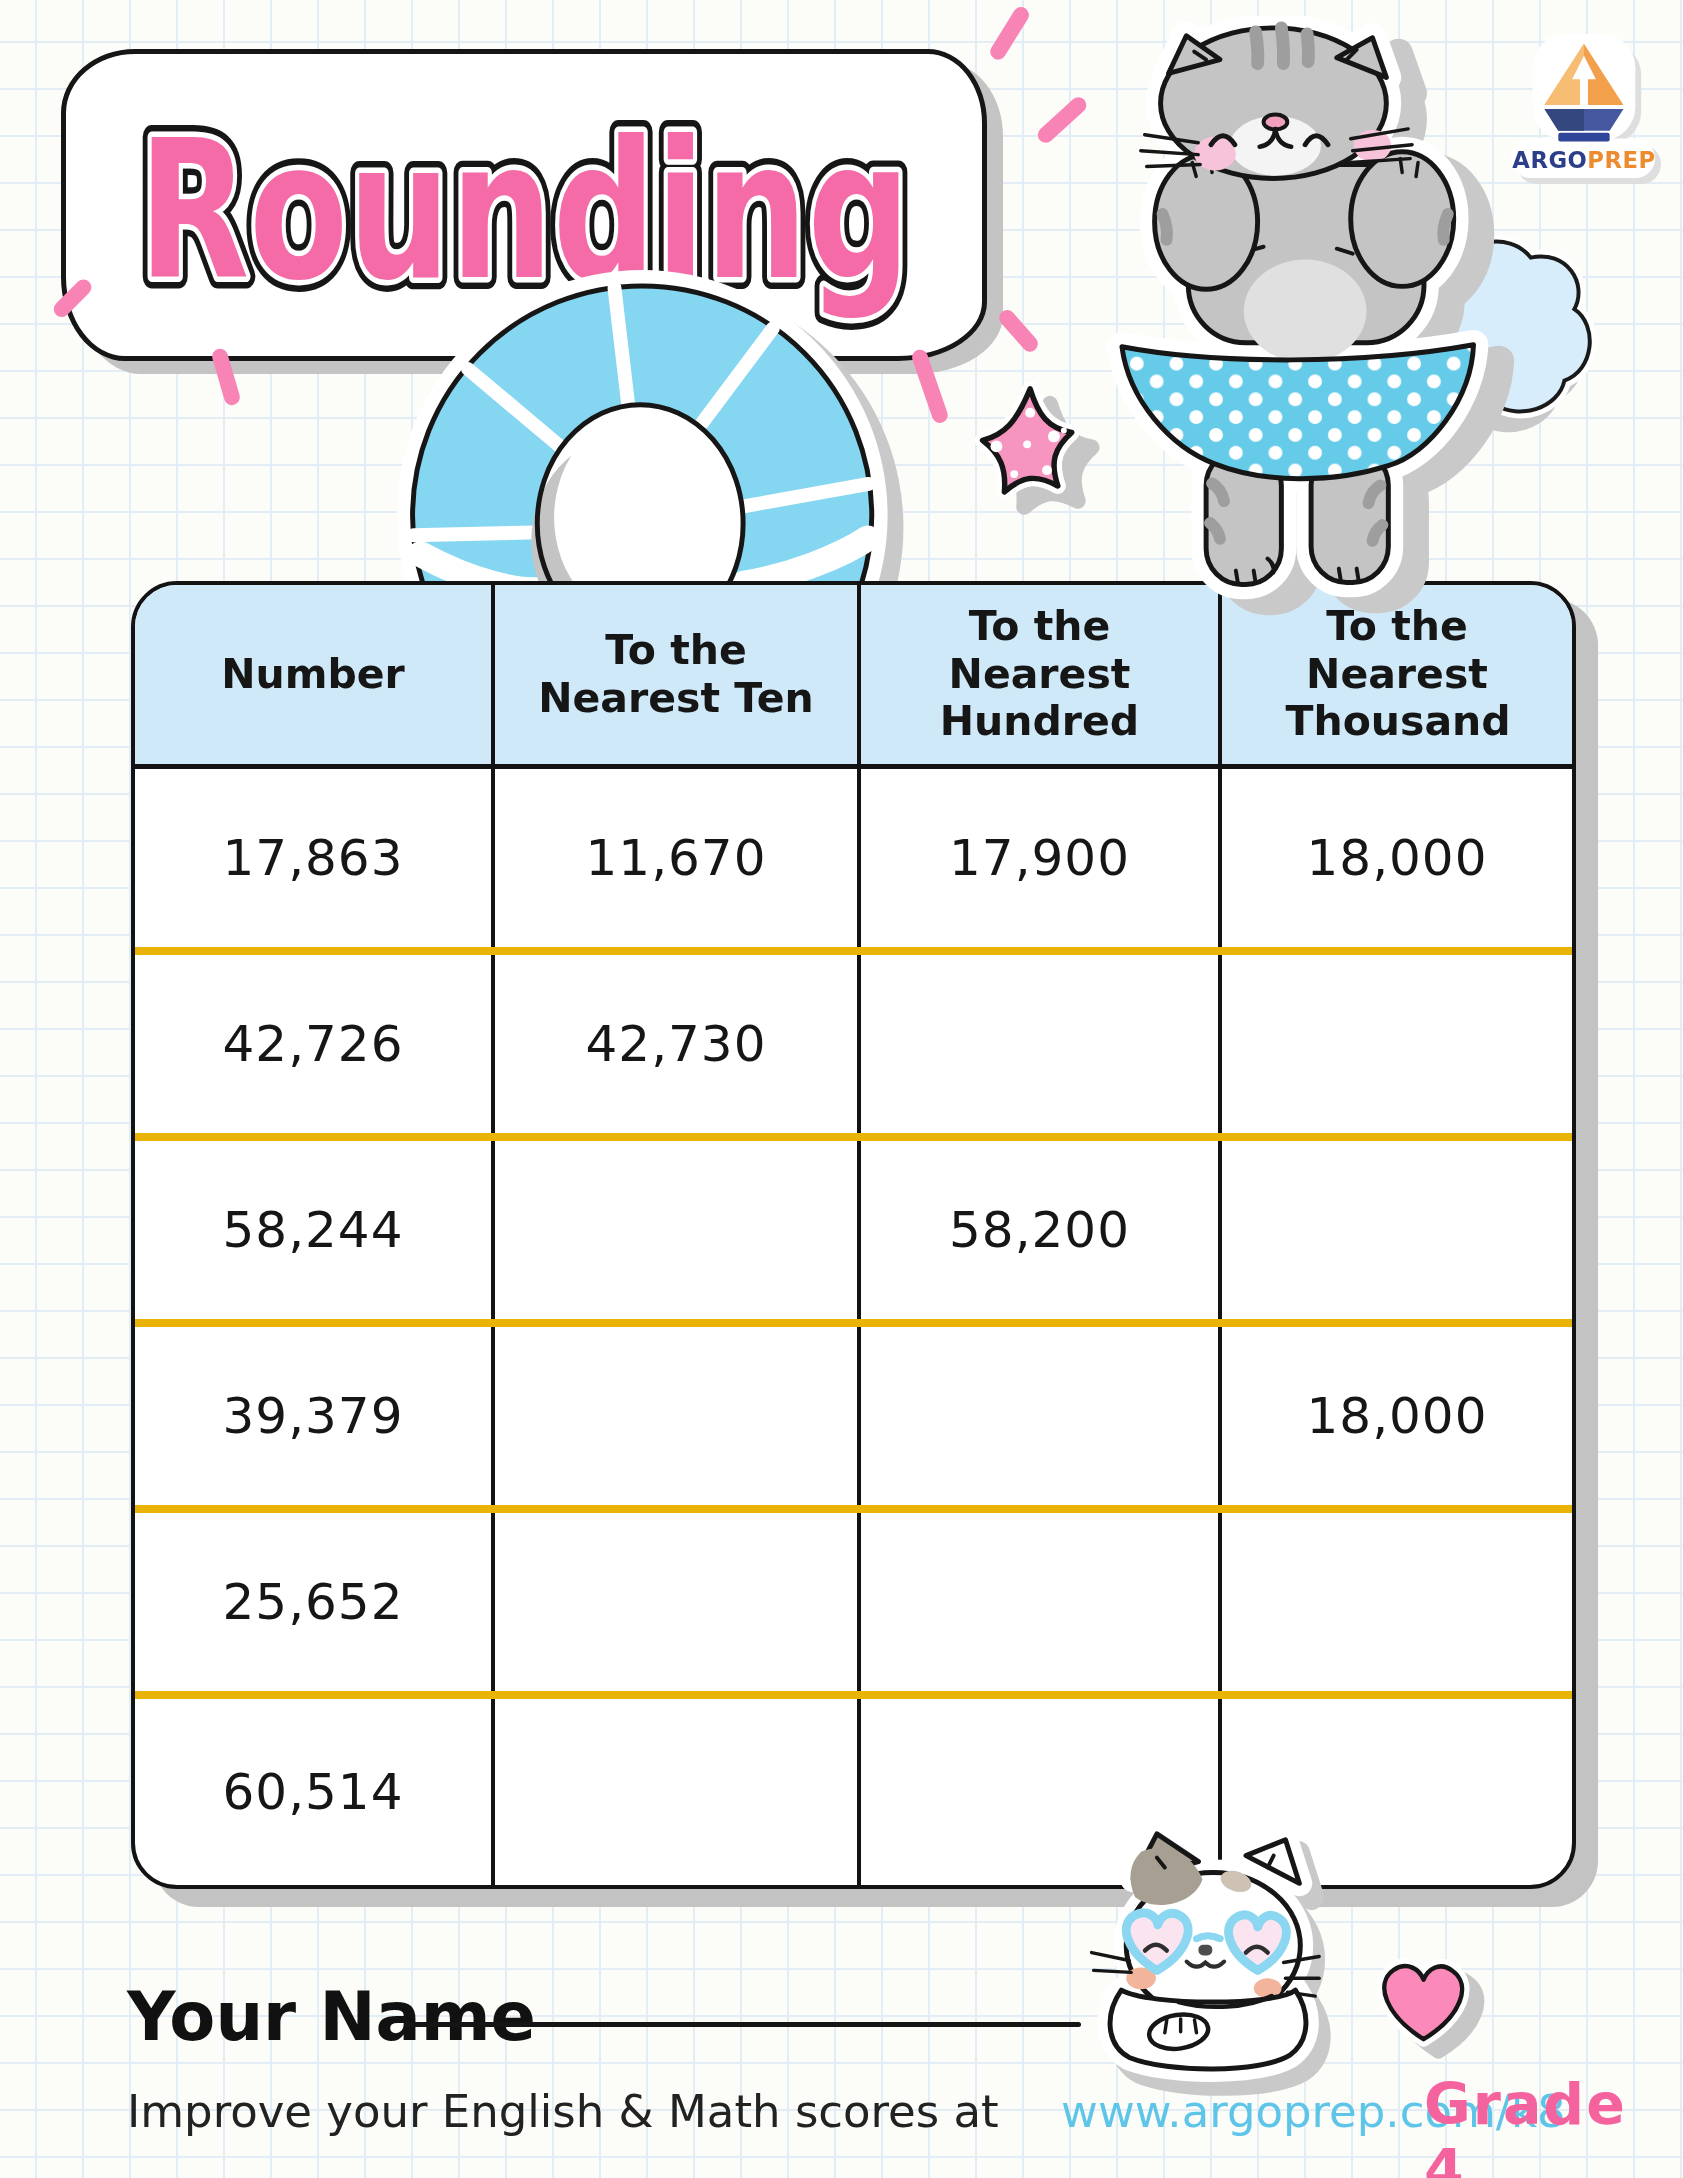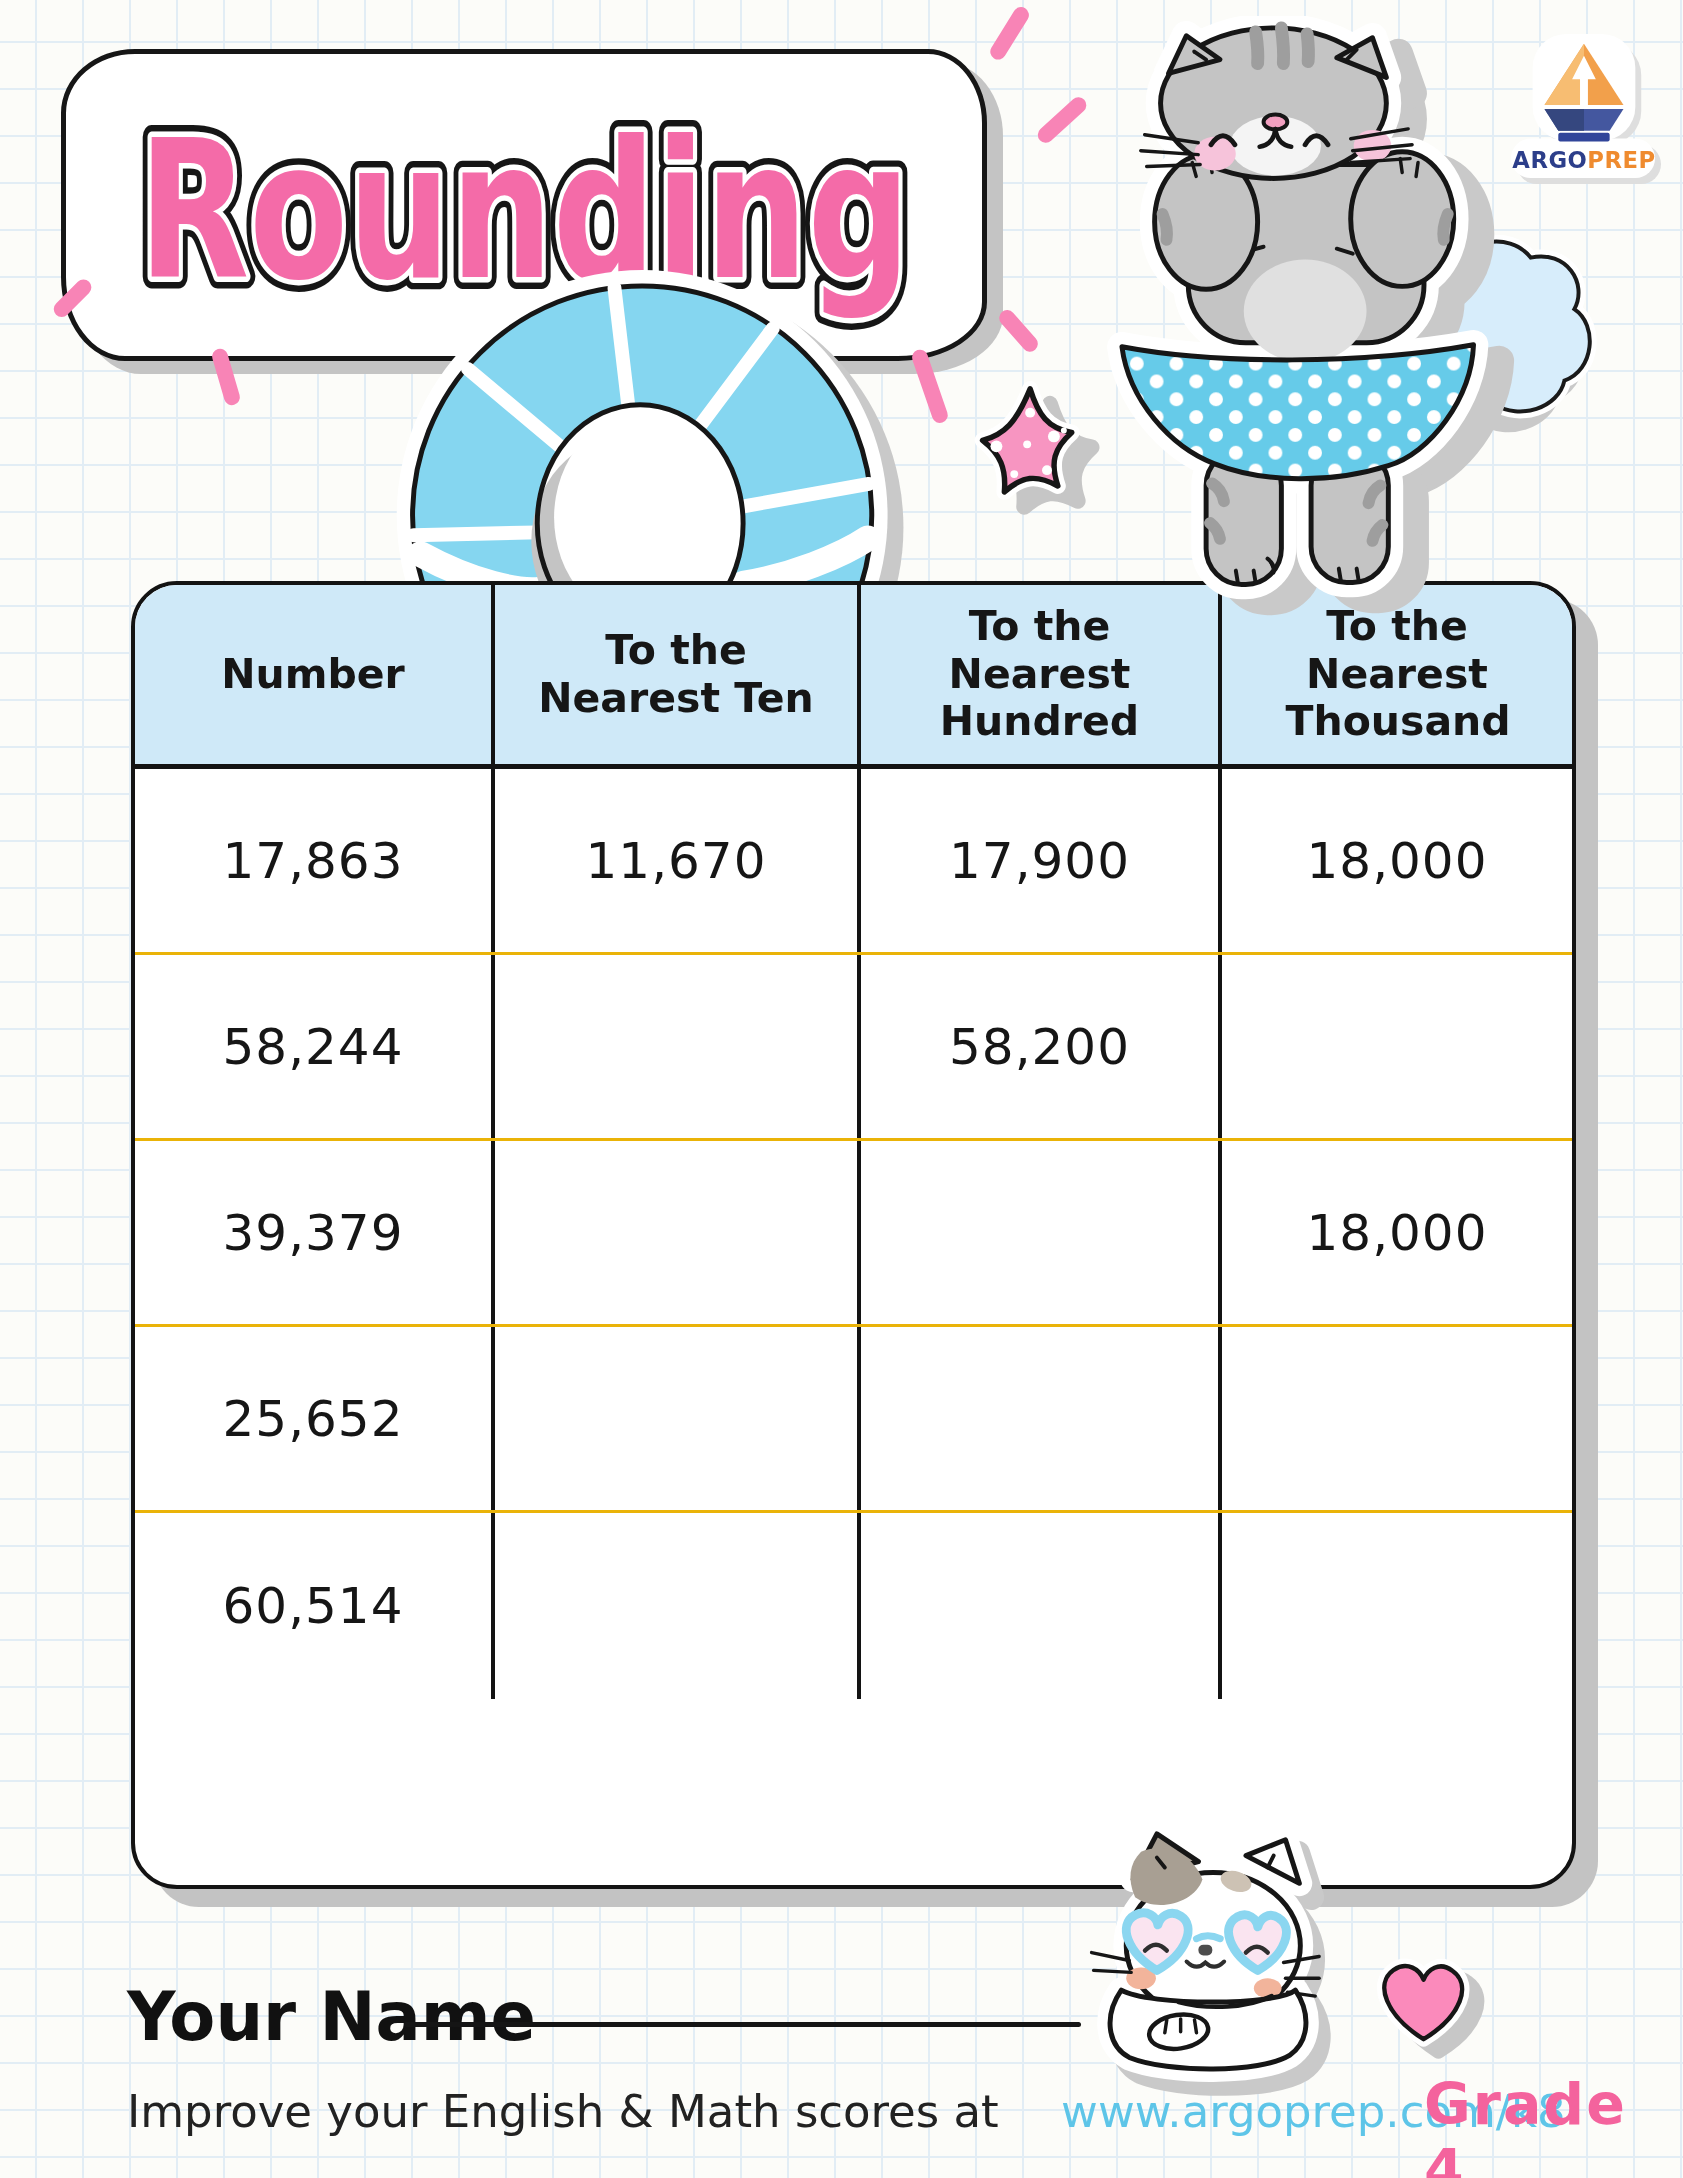--- a/index.html
+++ b/index.html
@@ -34,21 +34,21 @@
   .cell{
     display:flex;align-items:center;justify-content:center;text-align:center;
     border-right:4px solid #131313;color:#161616;
   }
   .cell:last-child{border-right:none;}
   .hrow{background:#cfe9f8;border-bottom:5px solid #131313;}
   .hcell{font-size:41px;font-weight:bold;line-height:1.16;}
   .hcell span{display:inline-block;}
   .h2 span{max-width:297px;}
   .h3 span,.h4 span{max-width:223px;}
-  .drow{border-bottom:3px solid #eab308;}
+  .drow{border-bottom:8px solid #eab308;}
   .drow:last-child{border-bottom:none;}
   .dcell{font-size:50px;letter-spacing:1px;}
   
   .your-name{left:127px;top:1978px;font-size:67px;font-weight:bold;color:#111;}
   .name-line{left:404px;top:2022px;width:677px;height:5px;background:#151515;border-radius:3px;}
   .footer{left:127px;top:2085px;font-size:45px;color:#222;}
   .footer .lnk{color:#5ec5e8;margin-left:48px;}
   .grade{left:1424px;top:2071px;font-size:57px;font-weight:bold;color:#f4639d;letter-spacing:2px;}
   svg{display:block;}
   svg text{font-family:"DejaVu Sans","Liberation Sans",sans-serif;}
@@ -134,20 +134,26 @@
         </div>
       <div class="cell hcell h4">
           <span>To the Nearest Thousand</span>
         </div>
     </div>
     <div class="trow drow">
       <div class="cell dcell">17,863</div>
       <div class="cell dcell">11,670</div>
       <div class="cell dcell">17,900</div>
       <div class="cell dcell">18,000</div>
+    </div>
+    <div class="trow drow">
+      <div class="cell dcell">42,726</div>
+      <div class="cell dcell">42,730</div>
+      <div class="cell dcell"></div>
+      <div class="cell dcell"></div>
     </div>
     <div class="trow drow">
       <div class="cell dcell">58,244</div>
       <div class="cell dcell"></div>
       <div class="cell dcell">58,200</div>
       <div class="cell dcell"></div>
     </div>
     <div class="trow drow">
       <div class="cell dcell">39,379</div>
       <div class="cell dcell"></div>

